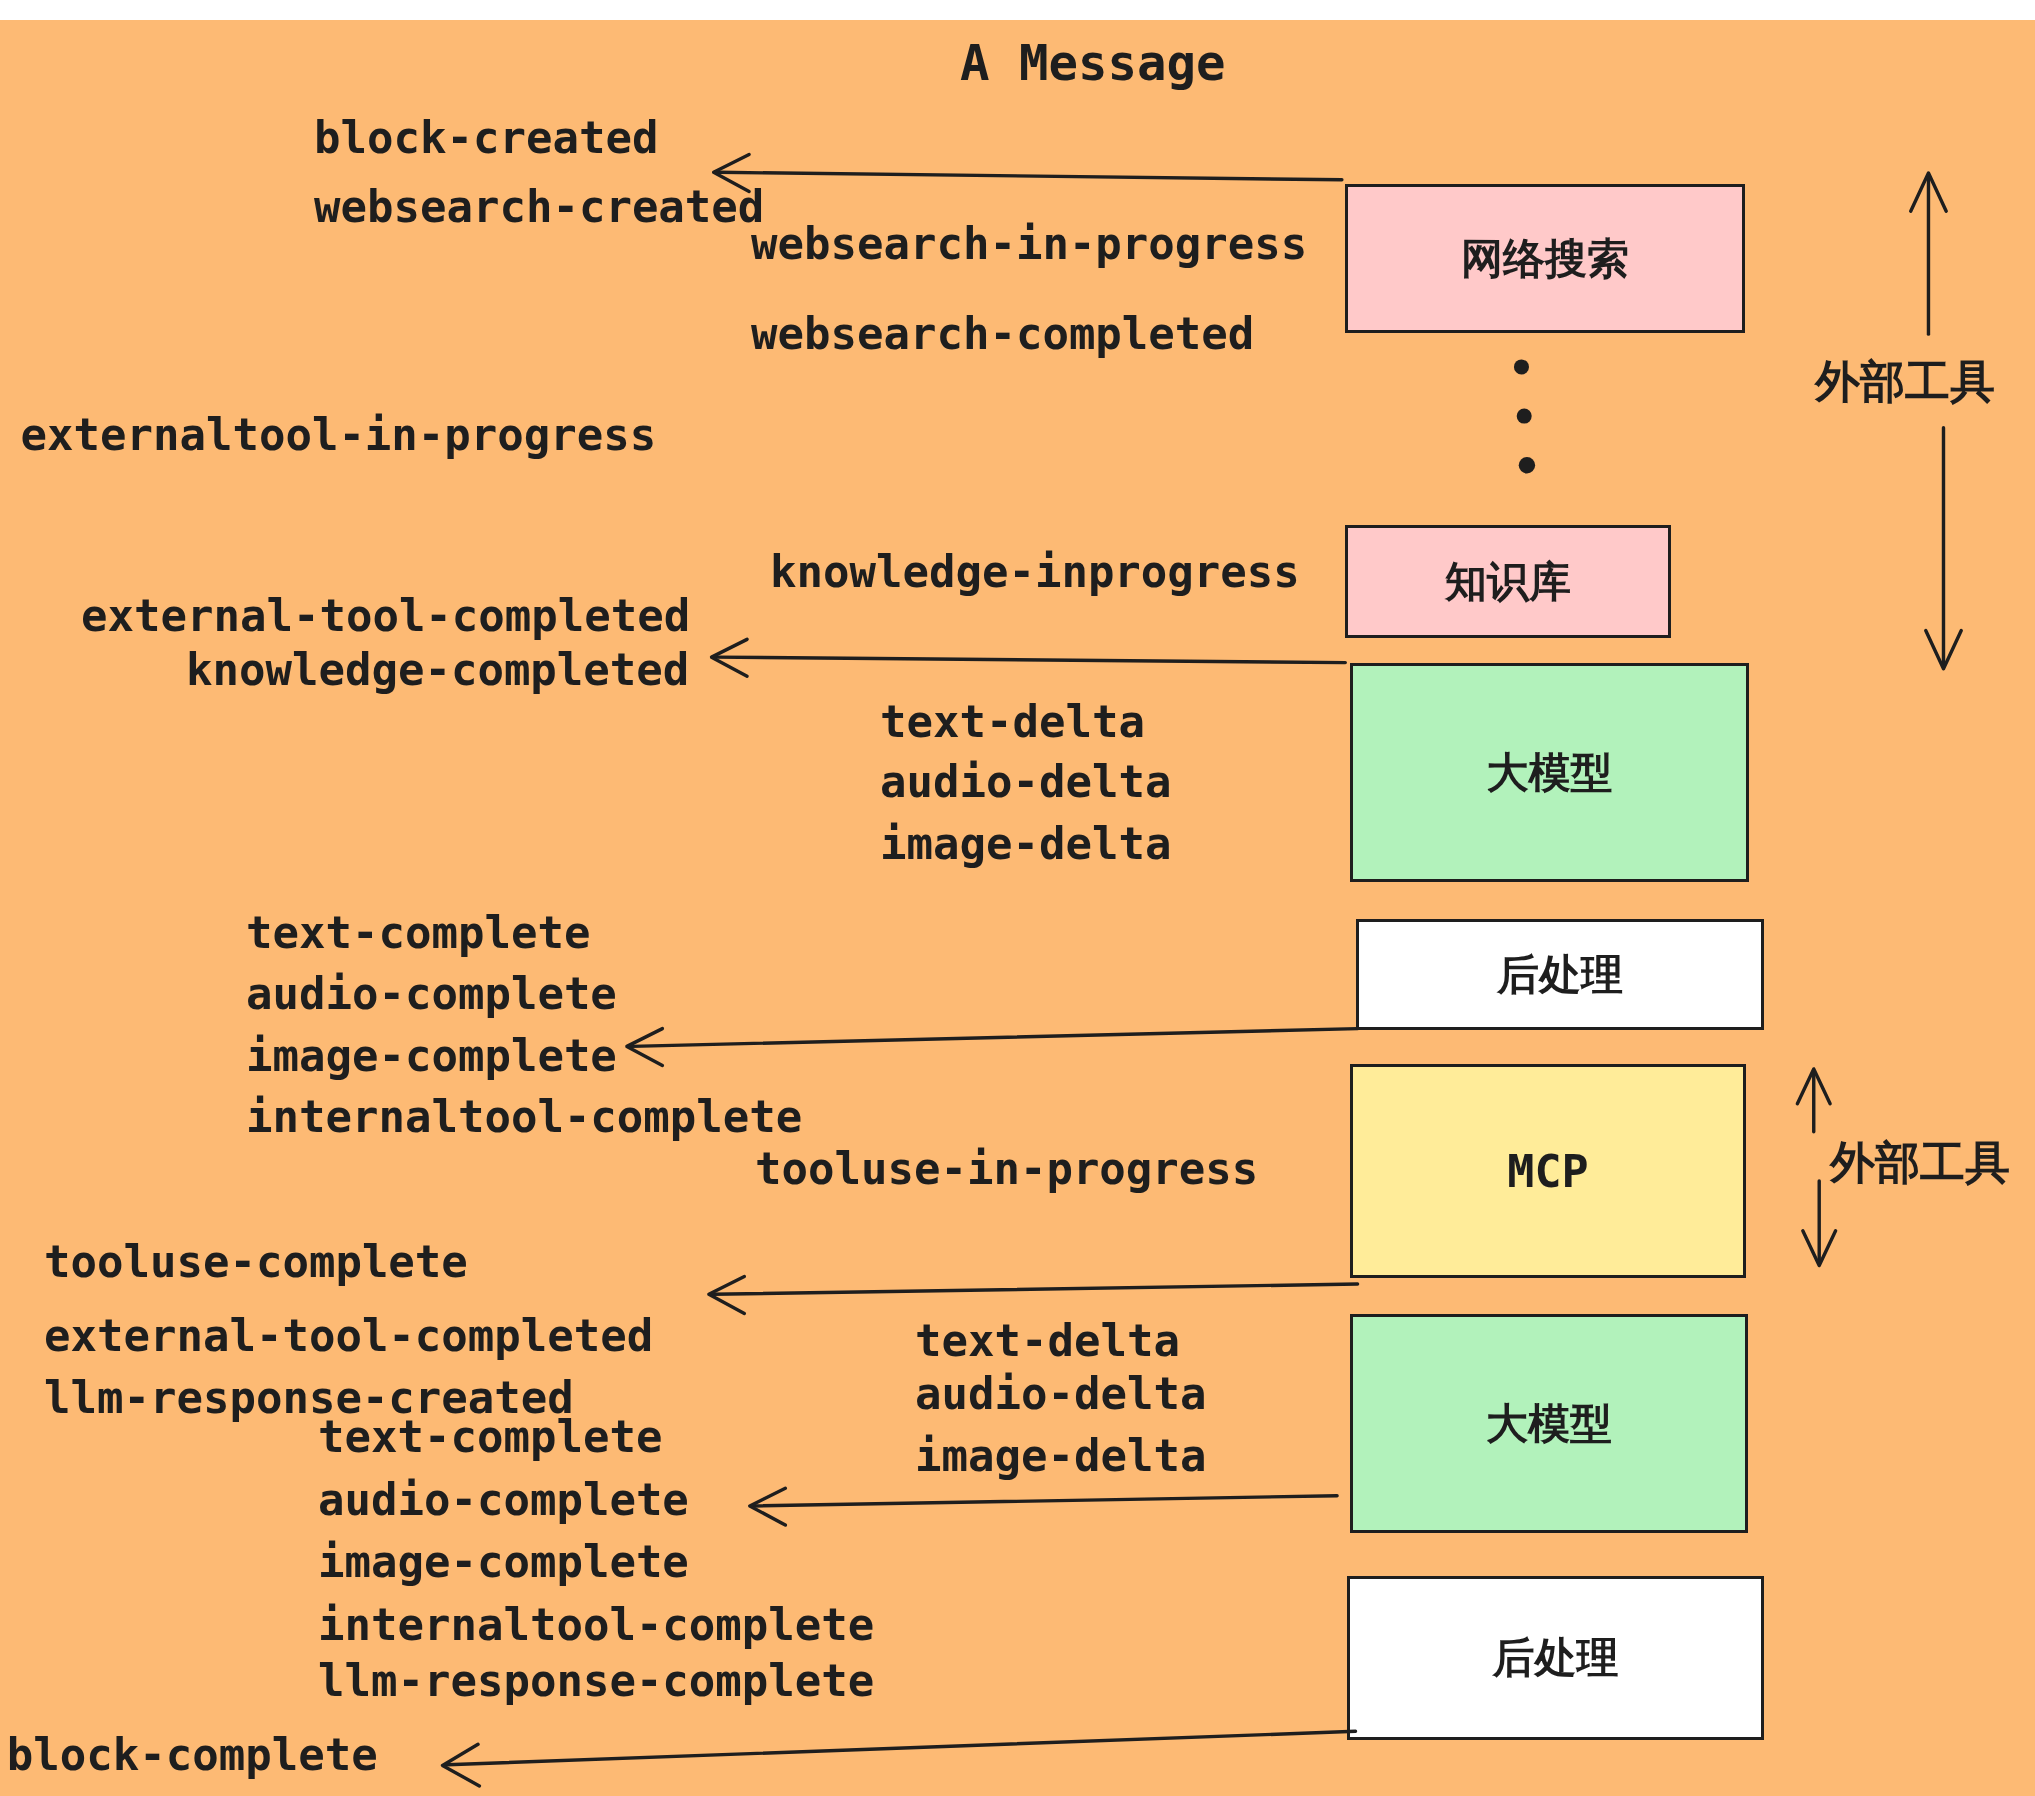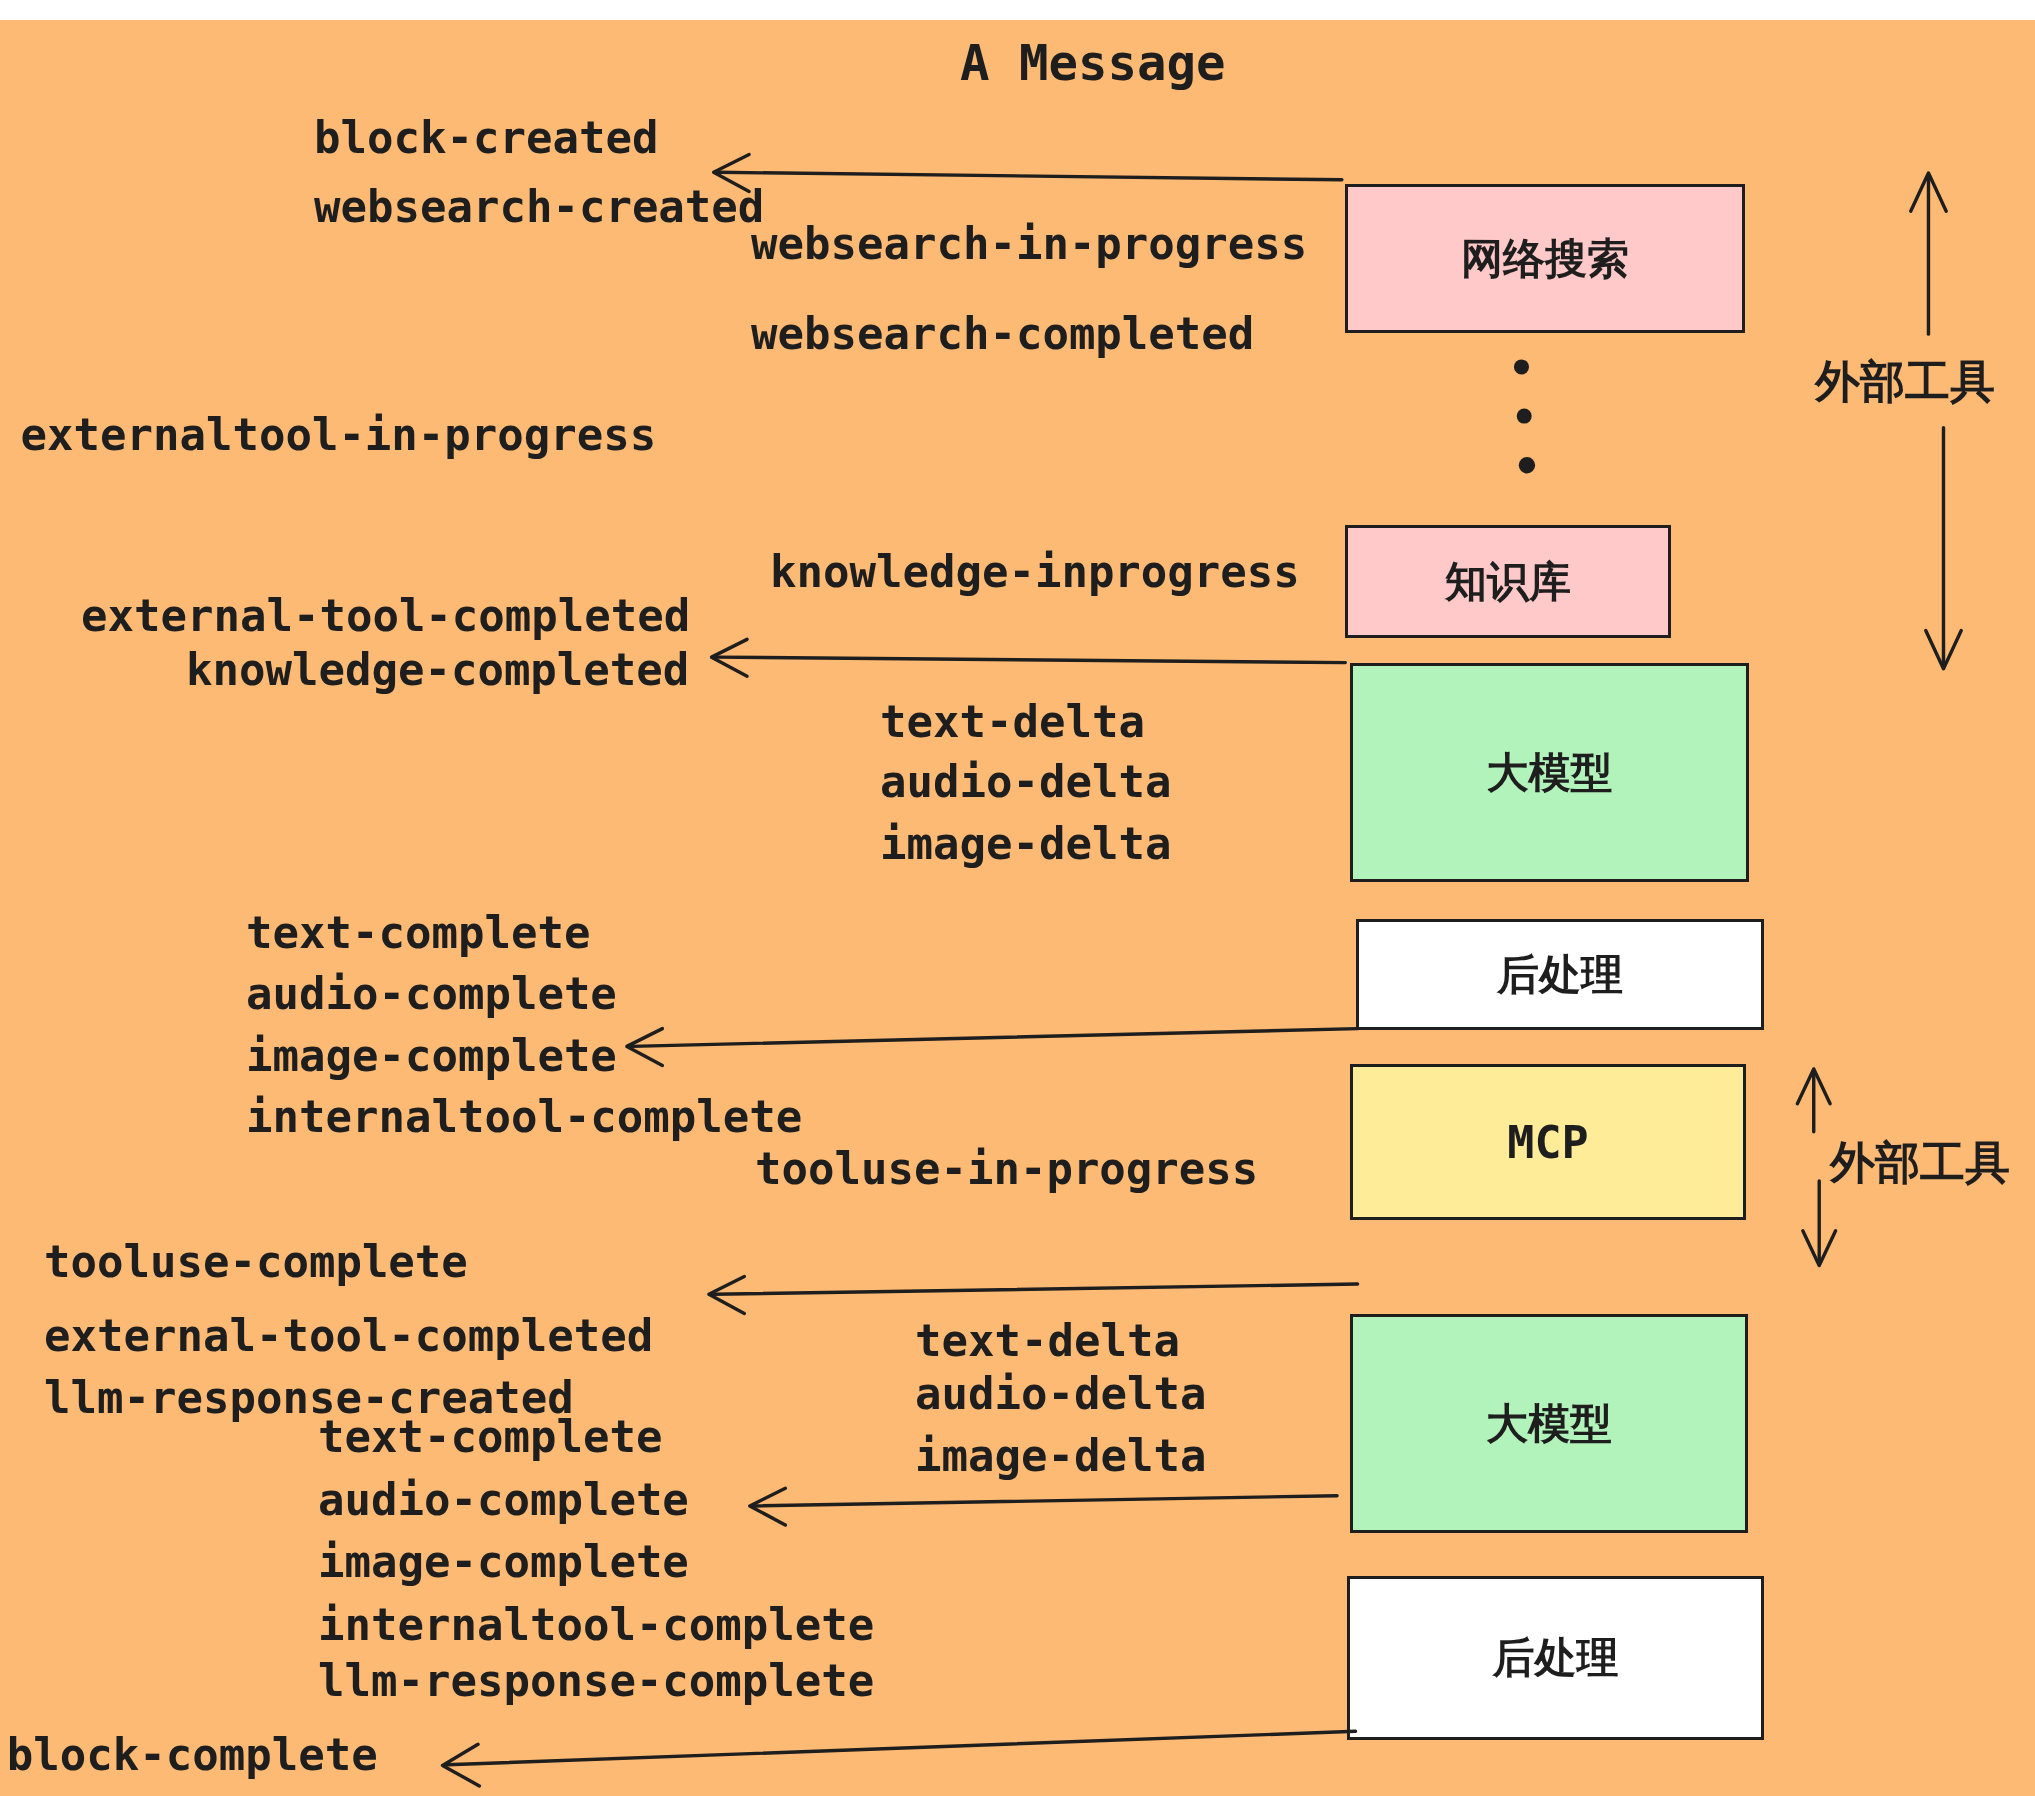--- a/index.html
+++ b/index.html
@@ -74,21 +74,21 @@
     </div>
   <div class="box fill-pink" style="left:1345px;top:505px;width:326px;height:113px">
       <span>知识库</span>
     </div>
   <div class="box fill-green" style="left:1350px;top:643px;width:399px;height:219px">
       <span>大模型</span>
     </div>
   <div class="box fill-white" style="left:1356px;top:899px;width:408px;height:111px">
       <span>后处理</span>
     </div>
-  <div class="box fill-yellow mono" style="left:1350px;top:1044px;width:396px;height:156px">
+  <div class="box fill-yellow mono" style="left:1350px;top:1044px;width:396px;height:214px">
       <span>MCP</span>
     </div>
   <div class="box fill-green" style="left:1350px;top:1294px;width:398px;height:219px">
       <span>大模型</span>
     </div>
   <div class="box fill-white" style="left:1347px;top:1556px;width:417px;height:164px">
       <span>后处理</span>
     </div>
 
   <div class="side-label" style="left:1815px;top:332px">外部工具</div>

